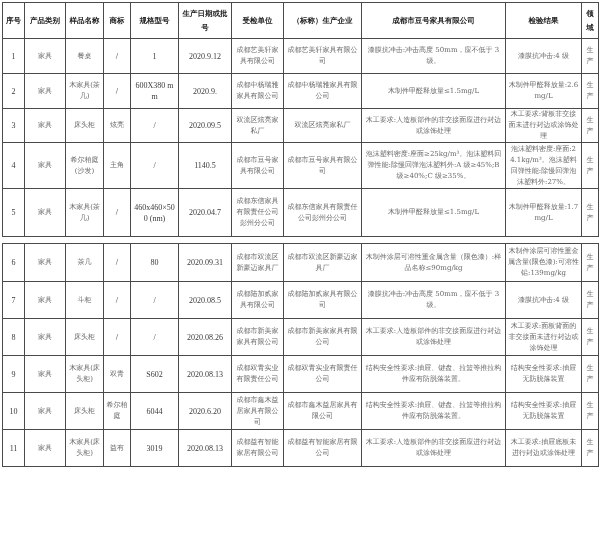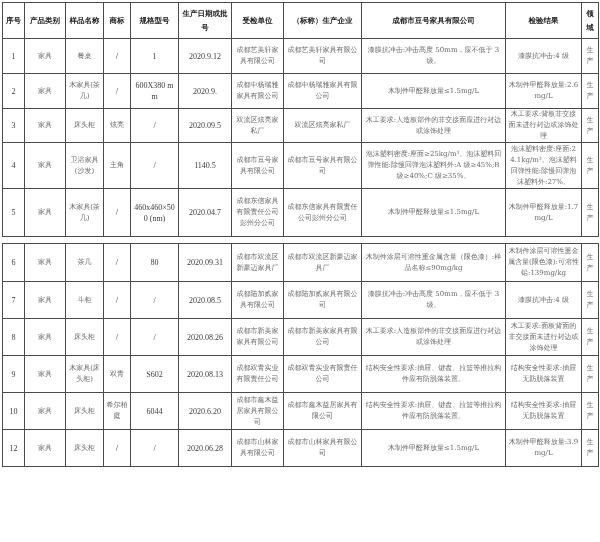--- a/index.html
+++ b/index.html
@@ -82,21 +82,21 @@
       <td class="num">2020.09.5</td>
       <td class="light">双流区炫亮家私厂</td>
       <td class="light">双流区炫亮家私厂</td>
       <td class="light">木工要求:人造板部件的非交接面应进行封边或涂饰处理</td>
       <td class="light">木工要求:背板非交接面未进行封边或涂饰处理</td>
       <td class="light">生产</td>
     </tr>
     <tr style="height:46px">
       <td class="num">4</td>
       <td class="light">家具</td>
-      <td class="light">卫浴家具(沙发)</td>
+      <td class="light">希尔柏庭(沙发)</td>
       <td class="light">主角</td>
       <td class="num">/</td>
       <td class="num">1140.5</td>
       <td class="light">成都市豆号家具有限公司</td>
       <td class="light">成都市豆号家具有限公司</td>
       <td class="light">泡沫塑料密度:座面≥25kg/m³。泡沫塑料回弹性能:除慢回弹泡沫塑料外:A 级≥45%;B 级≥40%;C 级≥35%。</td>
       <td class="light">泡沫塑料密度:座面:24.1kg/m³。泡沫塑料回弹性能:除慢回弹泡沫塑料外:27%。</td>
       <td class="light">生产</td>
     </tr>
     <tr style="height:48px">
@@ -189,26 +189,26 @@
       <td class="light">希尔柏庭</td>
       <td class="num">6044</td>
       <td class="num">2020.6.20</td>
       <td class="light">成都市鑫木益居家具有限公司</td>
       <td class="light">成都市鑫木益居家具有限公司</td>
       <td class="light">结构安全性要求:抽屉、键盘、拉篮等推拉构件应有防脱落装置。</td>
       <td class="light">结构安全性要求:抽屉无防脱落装置</td>
       <td class="light">生产</td>
     </tr>
     <tr style="height:37px">
-      <td class="num">12</td>
-      <td class="light">家具</td>
-      <td class="light">床头柜</td>
-      <td class="light">/</td>
-      <td class="num">/</td>
-      <td class="num">2020.06.28</td>
-      <td class="light">成都市山林家具有限公司</td>
-      <td class="light">成都市山林家具有限公司</td>
-      <td class="light">木制件甲醛释放量≤1.5mg/L</td>
-      <td class="light">木制件甲醛释放量:3.9mg/L</td>
+      <td class="num">11</td>
+      <td class="light">家具</td>
+      <td class="light">木家具(床头柜)</td>
+      <td class="light">益有</td>
+      <td class="num">3019</td>
+      <td class="num">2020.08.13</td>
+      <td class="light">成都益有智能家居有限公司</td>
+      <td class="light">成都益有智能家居有限公司</td>
+      <td class="light">木工要求:人造板部件的非交接面应进行封边或涂饰处理</td>
+      <td class="light">木工要求:抽屉底板未进行封边或涂饰处理</td>
       <td class="light">生产</td>
     </tr>
   </tbody>
 </table>
 
 </body></html>

